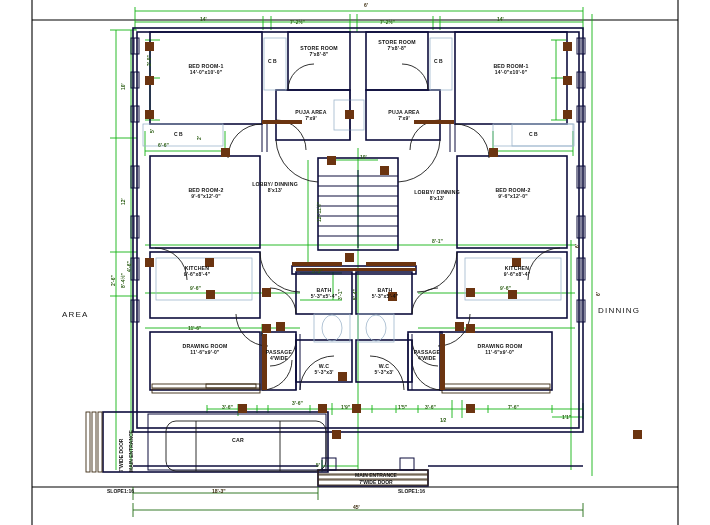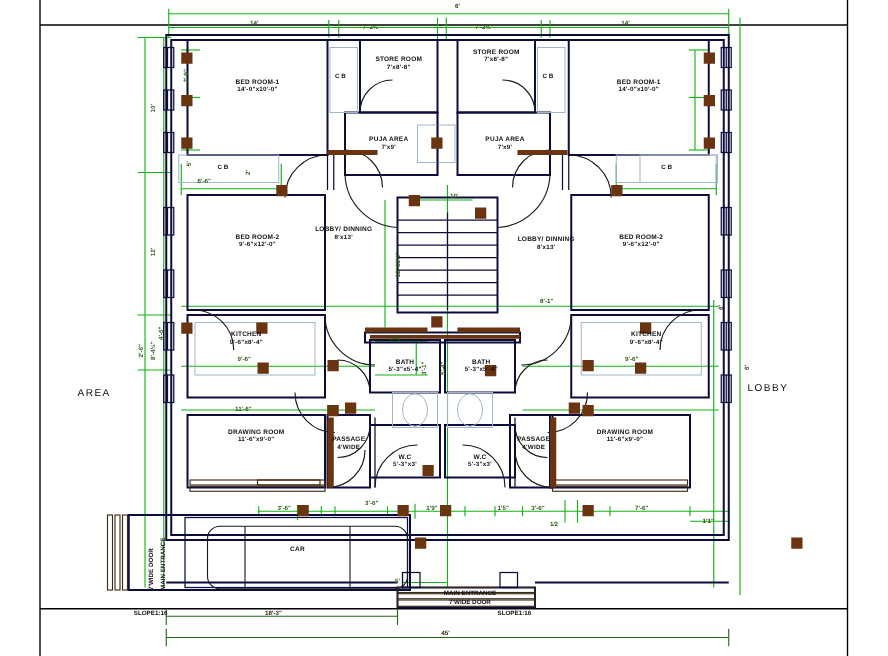--- a/index.html
+++ b/index.html
@@ -425,21 +425,21 @@
   <div class="rlabel" style="left:196px;top:438px;width:84px;">
     <span>CAR</span>
   </div>
 
   <div class="cblabel" style="left:268px;top:58px;">C B</div>
   <div class="cblabel" style="left:434px;top:58px;">C B</div>
   <div class="cblabel" style="left:174px;top:131px;">C B</div>
   <div class="cblabel" style="left:529px;top:131px;">C B</div>
 
   <div class="bigtxt" style="left:62px;top:310px;">AREA</div>
-  <div class="bigtxt" style="left:598px;top:306px;">LOBBY</div>
+  <div class="bigtxt" style="left:598px;top:306px;">DINNING</div>
 
   <div class="entlabel vert" style="left:128px;top:472px;transform:rotate(-90deg);">
     <span>MAIN ENTRANCE</span>
   </div>
   <div class="entlabel vert" style="left:118px;top:472px;transform:rotate(-90deg);">
     <span>7'WIDE DOOR</span>
   </div>
 
   <div class="entlabel" style="left:336px;top:472px;width:80px;">
     <span>MAIN ENTRANCE</span>

